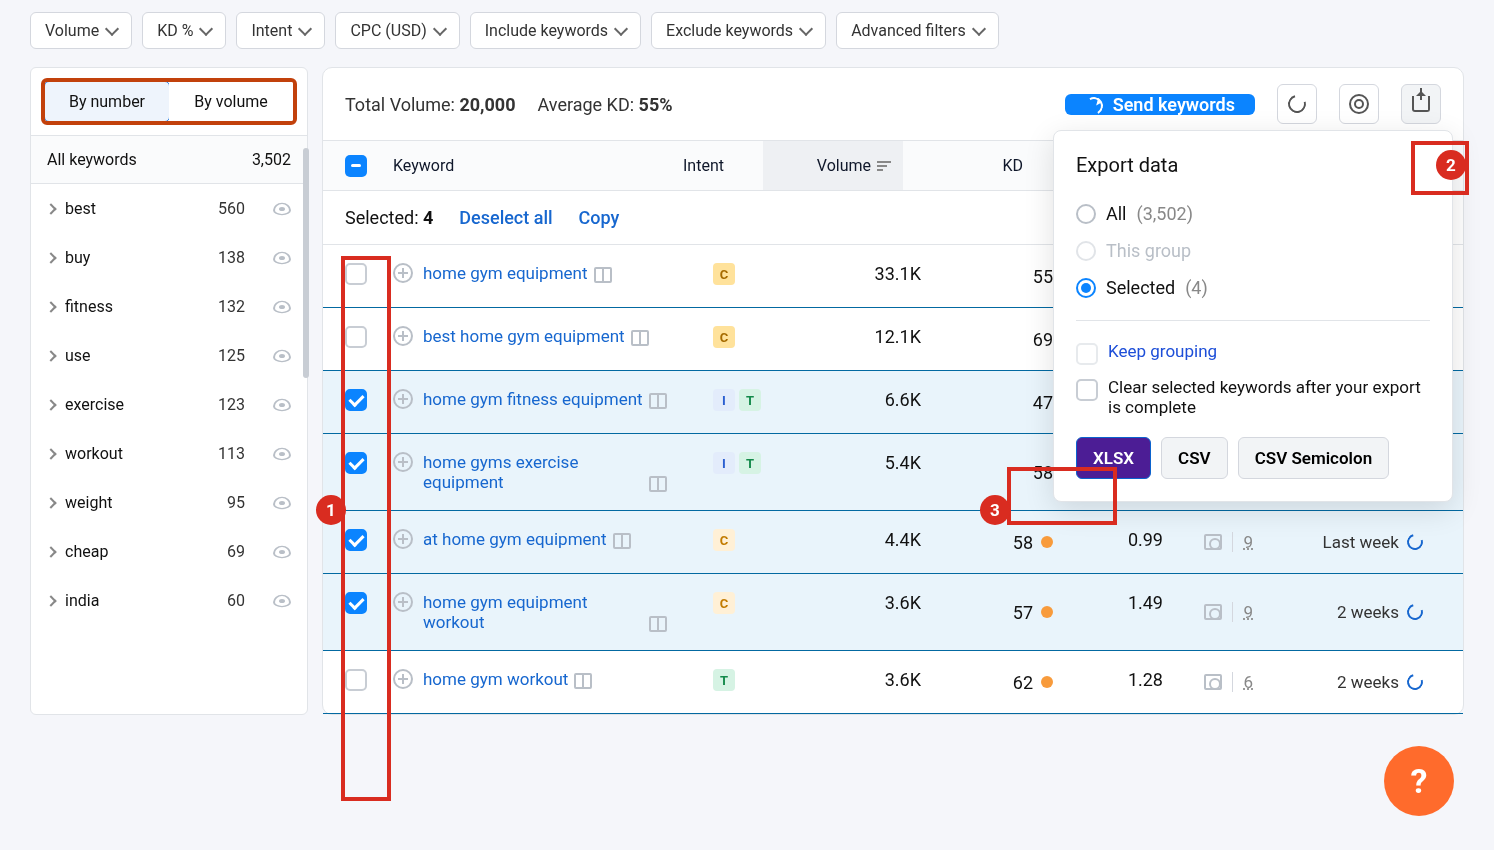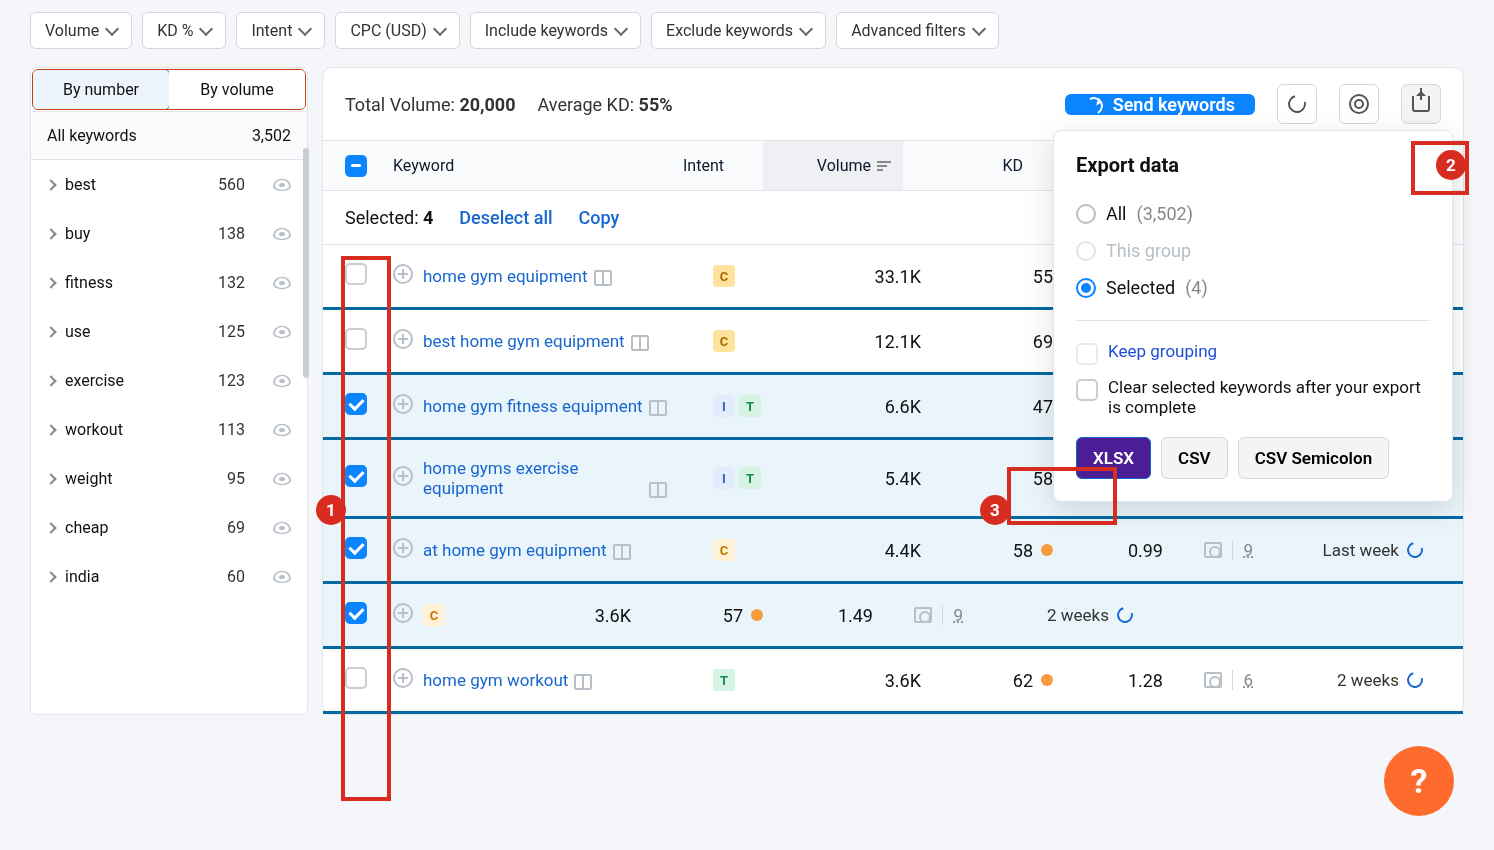--- a/index.html
+++ b/index.html
@@ -2,21 +2,21 @@
 <html><head>
 <meta charset="utf-8">
 <style>
 *{box-sizing:border-box;margin:0;padding:0;font-family:-apple-system,BlinkMacSystemFont,"Segoe UI",Roboto,Arial,sans-serif}
 body{background:#f5f6fa;padding:0 30px;font-size:15px;color:#111;width:1494px;height:850px;overflow:hidden;position:relative}
 .filters{display:flex;gap:10px;padding:12px 0 18px 0}
 .filter-btn{background:#fff;border:1px solid #d4d7de;border-radius:6px;padding:8px 14px;font-size:16px;color:#333;display:flex;align-items:center;gap:8px;cursor:pointer}
 .chev{width:10px;height:10px;border-right:2px solid #666;border-bottom:2px solid #666;transform:rotate(45deg);margin-top:-4px}
 .main{display:flex;gap:14px}
 .sidebar{width:278px;background:#fff;border:1px solid #e1e4e8;border-radius:6px}
-.tabs{display:flex;margin:1px;border:1px solid #c2410c;border-radius:6px;overflow:hidden}
+.tabs{display:flex;margin:10px;border:4px solid #c2410c;border-radius:6px;overflow:hidden}
 .tab{flex:1;text-align:center;padding:10px 0;font-size:16px;cursor:pointer;background:#fff}
 .tab.active{background:#eef4fc;border:1px solid #2a7de1;border-radius:5px;margin:-1px}
 .all-row{display:flex;justify-content:space-between;padding:14px 16px;border-top:1px solid #e1e4e8;border-bottom:1px solid #e1e4e8;font-size:16px;background:#fafbfc}
 .group-item{display:flex;align-items:center;padding:15px 16px;gap:10px;font-size:16px;cursor:pointer}
 .gchev{width:8px;height:8px;border-right:2px solid #888;border-bottom:2px solid #888;transform:rotate(-45deg)}
 .gname{flex:1}
 .gcount{color:#333;margin-right:18px}
 .eye{width:18px;height:18px;border:2px solid #b9bfc7;border-radius:50% 50% 50% 50%/60% 60% 40% 40%;position:relative;transform:scaleY(0.7)}
 .eye::after{content:"";position:absolute;width:6px;height:6px;background:#b9bfc7;border-radius:50%;top:50%;left:50%;transform:translate(-50%,-50%)}
 .content{flex:1;background:#fff;border:1px solid #e1e4e8;border-radius:10px;position:relative}
@@ -30,21 +30,21 @@
 .thead{display:flex;align-items:center;padding:0 22px;height:50px;border-bottom:1px solid #e1e4e8;background:#fafbfc;font-size:16px;color:#0f172a}
 .thead .ck{width:48px}
 .thead .kw{flex:0 0 290px}
 .thead .intent{flex:0 0 80px}
 .thead .vol{flex:0 0 140px;text-align:right;background:#eef0f3;height:100%;display:flex;align-items:center;justify-content:flex-end;padding-right:12px;gap:6px}
 .thead .kd{flex:0 0 120px;text-align:right}
 .indet{width:22px;height:22px;background:#0b84ff;border-radius:5px;display:flex;align-items:center;justify-content:center}
 .indet::after{content:"";width:10px;height:3px;background:#fff;border-radius:2px}
 .selrow{display:flex;align-items:center;gap:26px;padding:16px 22px;border-bottom:1px solid #e1e4e8;font-size:18px}
 .link{color:#1767cf;cursor:pointer;font-weight:500}
-.row{display:flex;align-items:center;padding:18px 22px;border-bottom:3px solid #0369a1;font-size:17px}
+.row{display:flex;padding:18px 22px;border-bottom:1px solid #0369a1;font-size:17px}
 .row.sel{background:#e9f4fb}
 .row .ck{width:48px}
 .row .exp{width:24px;margin-right:6px}
 .plus{width:20px;height:20px;border:2px solid #b9bfc7;border-radius:50%;position:relative;display:inline-block}
 .plus::before{content:"";position:absolute;width:10px;height:2px;background:#b9bfc7;top:50%;left:50%;transform:translate(-50%,-50%)}
 .plus::after{content:"";position:absolute;width:2px;height:10px;background:#b9bfc7;top:50%;left:50%;transform:translate(-50%,-50%)}
 .kw-link{color:#1767cf;max-width:220px;display:inline-block}
 .serp-ic{display:inline-block;width:18px;height:16px;border:2px solid #b9bfc7;border-radius:2px;position:relative;margin-left:6px;vertical-align:middle}
 .serp-ic::after{content:"";position:absolute;width:2px;height:100%;background:#b9bfc7;left:50%;transform:translateX(-50%)}
 .row .kw{flex:0 0 290px;display:flex;align-items:flex-start}
@@ -58,21 +58,21 @@
 .row .kd{flex:0 0 120px;text-align:right;display:flex;justify-content:flex-end;align-items:center;gap:8px;font-size:18px}
 .dot{width:12px;height:12px;border-radius:50%;background:#f89b3c}
 .row .cpc{flex:0 0 110px;text-align:right;font-size:18px}
 .row .extras{flex:0 0 90px;display:flex;align-items:center;justify-content:flex-end;gap:10px;color:#888}
 .row .updated{flex:0 0 170px;text-align:right;color:#333;display:flex;justify-content:flex-end;align-items:center;gap:8px}
 .refresh{width:16px;height:16px;border:2px solid #1767cf;border-radius:50%;border-top-color:transparent;transform:rotate(30deg)}
 .checkbox{width:22px;height:22px;border:2px solid #c8cdd4;border-radius:5px;background:#fff;display:inline-block}
 .checkbox.checked{background:#0b84ff;border-color:#0b84ff;position:relative}
 .checkbox.checked::after{content:"";position:absolute;left:5px;top:1px;width:6px;height:11px;border:solid #fff;border-width:0 3px 3px 0;transform:rotate(45deg)}
 .export{position:absolute;top:62px;right:10px;width:400px;background:#fff;border:1px solid #e1e4e8;border-radius:8px;box-shadow:0 8px 30px rgba(0,0,0,.12);padding:22px;z-index:10}
-.export h3{font-size:20px;font-weight:700;margin-bottom:18px}
+.export h3{font-size:20px;font-weight:400;margin-bottom:18px}
 .radio-row{display:flex;align-items:center;gap:10px;padding:8px 0;font-size:18px}
 .radio{width:20px;height:20px;border:2px solid #b9bfc7;border-radius:50%;position:relative}
 .radio.sel{border-color:#0b84ff}
 .radio.sel::after{content:"";position:absolute;width:10px;height:10px;background:#0b84ff;border-radius:50%;top:50%;left:50%;transform:translate(-50%,-50%)}
 .radio-row.disabled{color:#b9bfc7}
 .radio-row.disabled .radio{border-color:#e1e4e8}
 .muted{color:#888}
 .divider{border-top:1px solid #e1e4e8;margin:14px 0}
 .ck-row{display:flex;gap:10px;padding:6px 0;font-size:17px;align-items:flex-start}
 .ck-row.disabled{color:#1d4ed8}
@@ -316,20 +316,23 @@
             <span style="text-decoration:underline dotted">9</span>
           </div>
           <div class="updated">
             <span>Last week</span>
             <span class="refresh"></span>
           </div>
         </div>
         <div class="row sel">
           <div class="ck"><span class="checkbox checked"></span></div>
           <div class="exp"><span class="plus"></span></div>
+          <div class="kw">
+            <span><a class="kw-link">home gym equipment workout</a><span class="serp-ic"></span></span>
+          </div>
           <div class="intent">
             <span class="badge co">C</span>
           </div>
           <div class="vol">3.6K</div>
           <div class="kd">57 <span class="dot"></span></div>
           <div class="cpc">1.49</div>
           <div class="extras">
             <span class="serp-ic2"></span>
             <span class="divider-v"></span>
             <span style="text-decoration:underline dotted">9</span>

